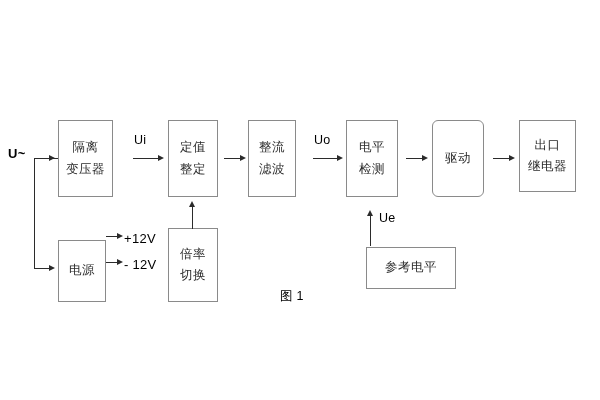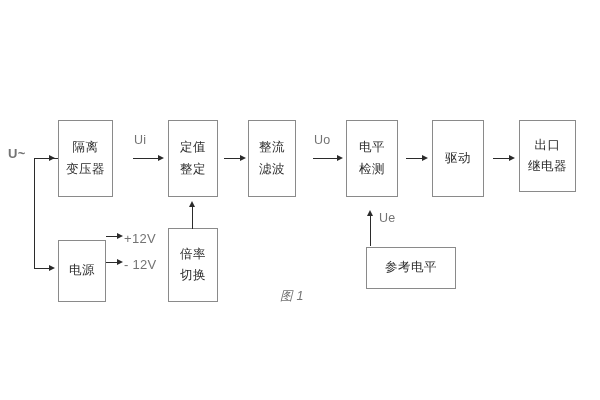--- a/index.html
+++ b/index.html
@@ -26,43 +26,43 @@
     line-height:1.72;
     letter-spacing:0.5px;
   }
   .box span{display:block;white-space:nowrap;}
 
   
   #box-isolation{left:58px;top:120px;width:55px;height:77px;}
   #box-setting{left:168px;top:120px;width:50px;height:77px;}
   #box-rectifier{left:248px;top:120px;width:48px;height:77px;}
   #box-level{left:346px;top:120px;width:52px;height:77px;}
-  #box-driver{left:432px;top:120px;width:52px;height:77px;}
+  #box-driver{left:432px;top:120px;width:52px;height:77px;border-radius:6px;}
   #box-output{left:519px;top:120px;width:57px;height:72px;}
 
   
   #box-power{left:58px;top:240px;width:48px;height:62px;justify-content:center;}
   #box-multiplier{left:168px;top:228px;width:50px;height:74px;}
   #box-reference{left:334px;top:247px;width:90px;height:42px;margin-left:32px;}
 
   
   .lbl{
     position:absolute;
     font-size:12.5px;
-    color:#737373;
+    color:#000000;
     white-space:nowrap;
     letter-spacing:0.3px;
   }
   #lbl-uin{left:8px;top:146px;font-weight:bold;font-size:13px;}
   #lbl-ui{left:134px;top:133px;}
   #lbl-uo{left:314px;top:133px;}
   #lbl-ue{left:379px;top:211px;}
   #lbl-p12{left:124px;top:231px;font-size:13px;}
   #lbl-n12{left:124px;top:257px;font-size:13px;}
-  #caption{left:280px;top:288px;font-size:12.5px;font-style:italic;}
+  #caption{left:280px;top:288px;font-size:12.5px;}
 
   
   .line{position:absolute;background:#2b2b2b;}
   .hline{height:1.3px;}
   .vline{width:1.3px;}
 
   
   .arrow-r{
     position:absolute;width:0;height:0;
     border-top:3.6px solid transparent;

